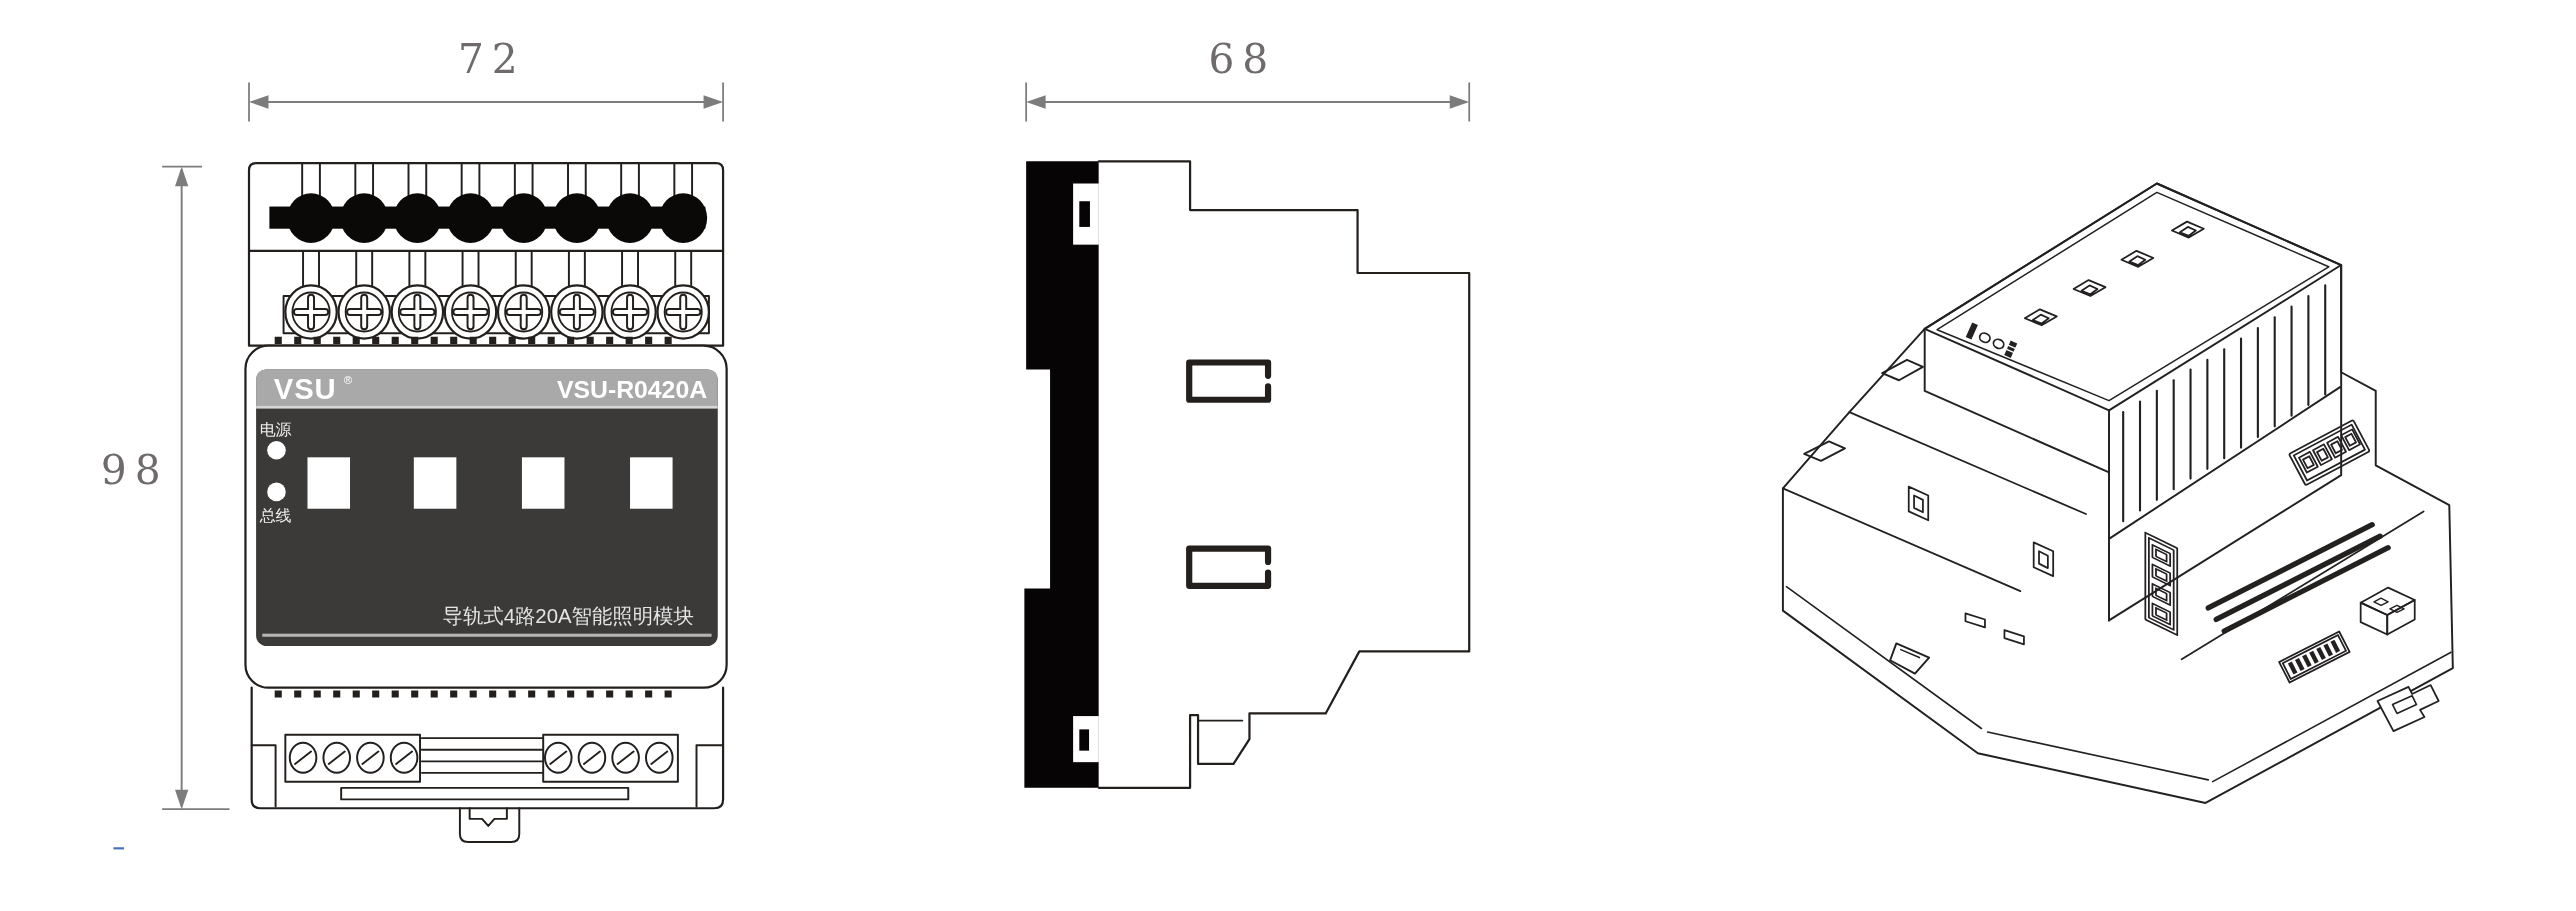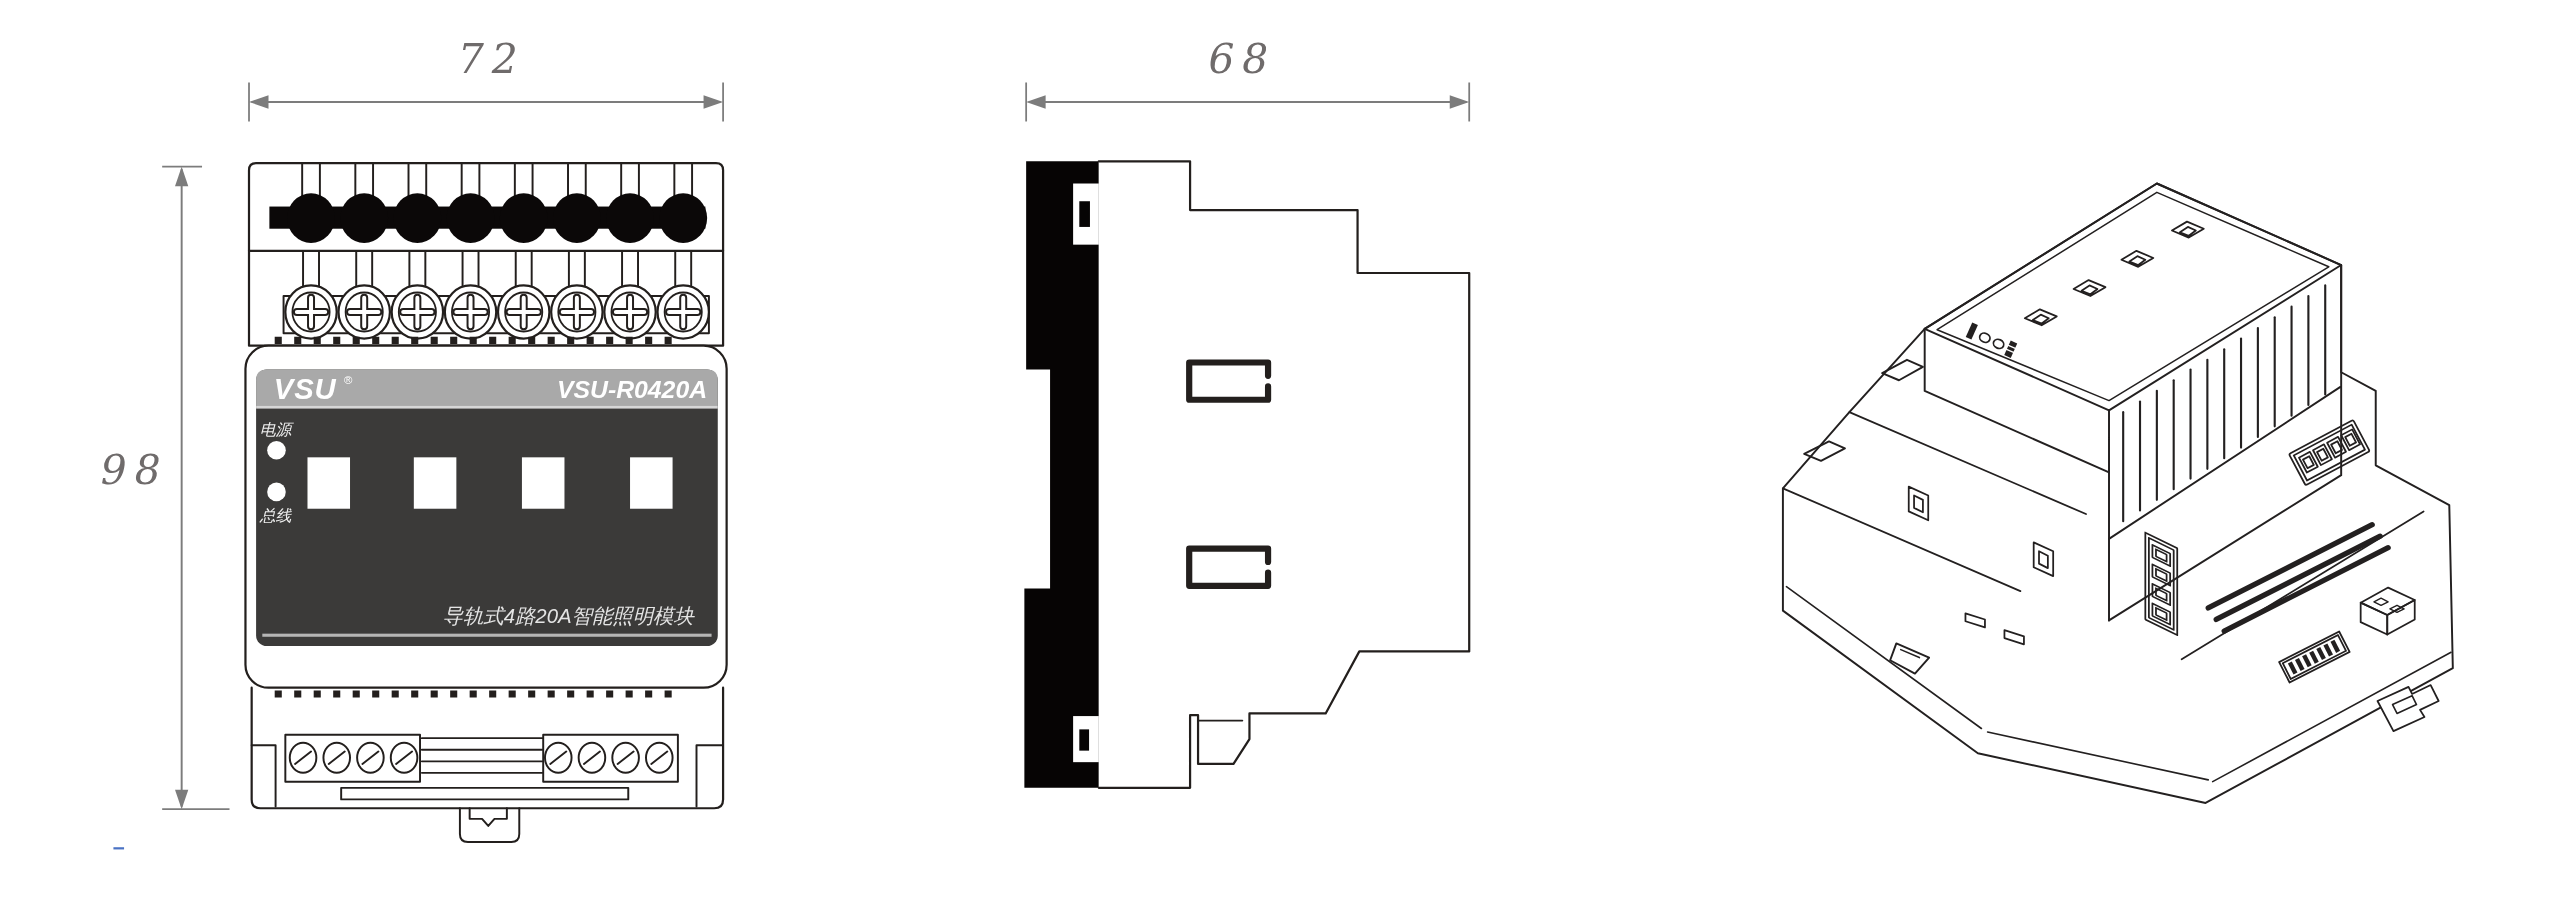--- a/index.html
+++ b/index.html
@@ -1,16 +1,16 @@
 <!DOCTYPE html>
 <html style="font-size:14px"><head>
 <meta charset="utf-8">
 <style>
   html,body{margin:0;padding:0;background:#ffffff;}
-  #stage{position:relative;width:2576px;height:912px;background:#ffffff;overflow:hidden;font-style:italic;}
+  #stage{position:relative;width:2576px;height:912px;background:#ffffff;overflow:hidden;}
   svg{position:absolute;left:0;top:0;}
   text{user-select:none;}
   .dim-num{font-family:"DejaVu Serif","Liberation Serif",serif;font-size:46px;fill:#6f6b6b;letter-spacing:9px;}
   .panel-cn{font-family:"Liberation Sans","DejaVu Sans",sans-serif;fill:#efefef;font-size:18px;}
   .brand{font-family:"Liberation Sans","DejaVu Sans",sans-serif;font-weight:bold;font-size:33px;fill:#ffffff;letter-spacing:1px;}
   .brand-reg{font-family:"Liberation Sans","DejaVu Sans",sans-serif;font-size:13px;fill:#ffffff;}
   .model{font-family:"Liberation Sans","DejaVu Sans",sans-serif;font-weight:bold;font-size:28px;fill:#ffffff;}
   .caption{font-family:"Liberation Sans","DejaVu Sans",sans-serif;font-size:23px;fill:#e4e4e4;}
 </style>
 </head>

